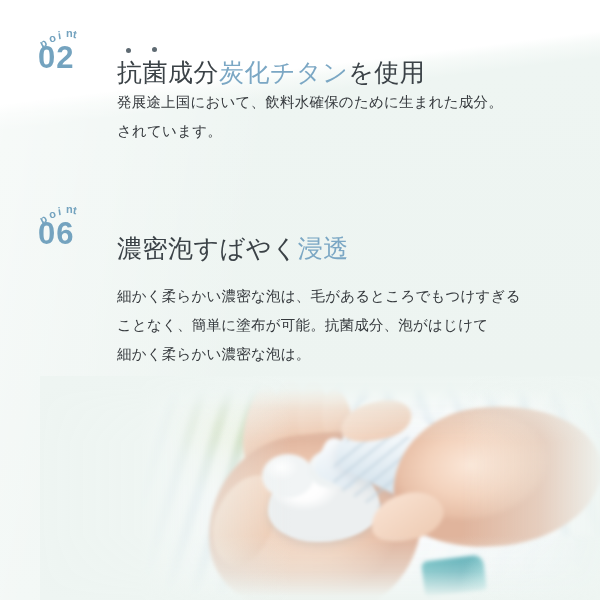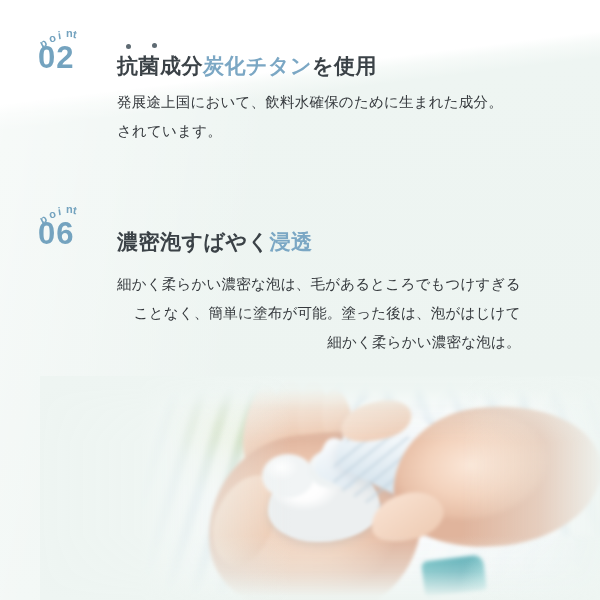--- a/index.html
+++ b/index.html
@@ -99,22 +99,22 @@
     color: #74a3bf;
     line-height: 1;
     font-family: "Liberation Sans", "DejaVu Sans", sans-serif;
   }
 
   
   .point-title {
     position: absolute;
     left: 117px;
     top: 10px;
-    font-size: 21px;
-    font-weight: 700;
+    font-size: 25px;
+    font-weight: 400;
     letter-spacing: 0.5px;
     color: #3b4247;
     line-height: 1.2;
     white-space: nowrap;
   }
   .point-title .hl {
     color: #7ba7c4;
   }
   
   .title-dots {
@@ -138,21 +138,21 @@
   .point-body {
     position: absolute;
     left: 117px;
     font-size: 14.5px;
     line-height: 29px;
     color: #35393d;
     letter-spacing: 0.2px;
     font-weight: 400;
   }
   #body-05 { top: 62px; font-family: Liberation Serif, serif; }
-  #body-06 { top: 68px; text-align: right; }
+  #body-06 { top: 80px; }
   .point-body p { margin: 0; white-space: nowrap; }
 
   
   .photo {
     position: absolute;
     left: 0;
     top: 360px;
     width: 600px;
     height: 240px;
     overflow: hidden;
@@ -401,21 +401,21 @@
         <div class="point-num">06</div>
       </div>
 
       <h2 class="point-title">
         <span>濃密泡すばやく</span><span class="hl">浸透</span><span></span>
       </h2>
     </div>
 
     <div class="point-body" id="body-06">
       <p>細かく柔らかい濃密な泡は、毛があるところでもつけすぎる</p>
-      <p>ことなく、簡単に塗布が可能。塗った後は、泡がはじけて</p>
+      <p>ことなく、簡単に塗布が可能。抗菌成分、泡がはじけて</p>
       <p>細かく柔らかい濃密な泡は。</p>
     </div>
   </section>
 
   <figure class="photo">
     <div class="photo-inner">
       <div class="slats"></div>
       <div class="slats-r"></div>
       <div class="white-box"></div>
       <div class="teal-item"></div>

